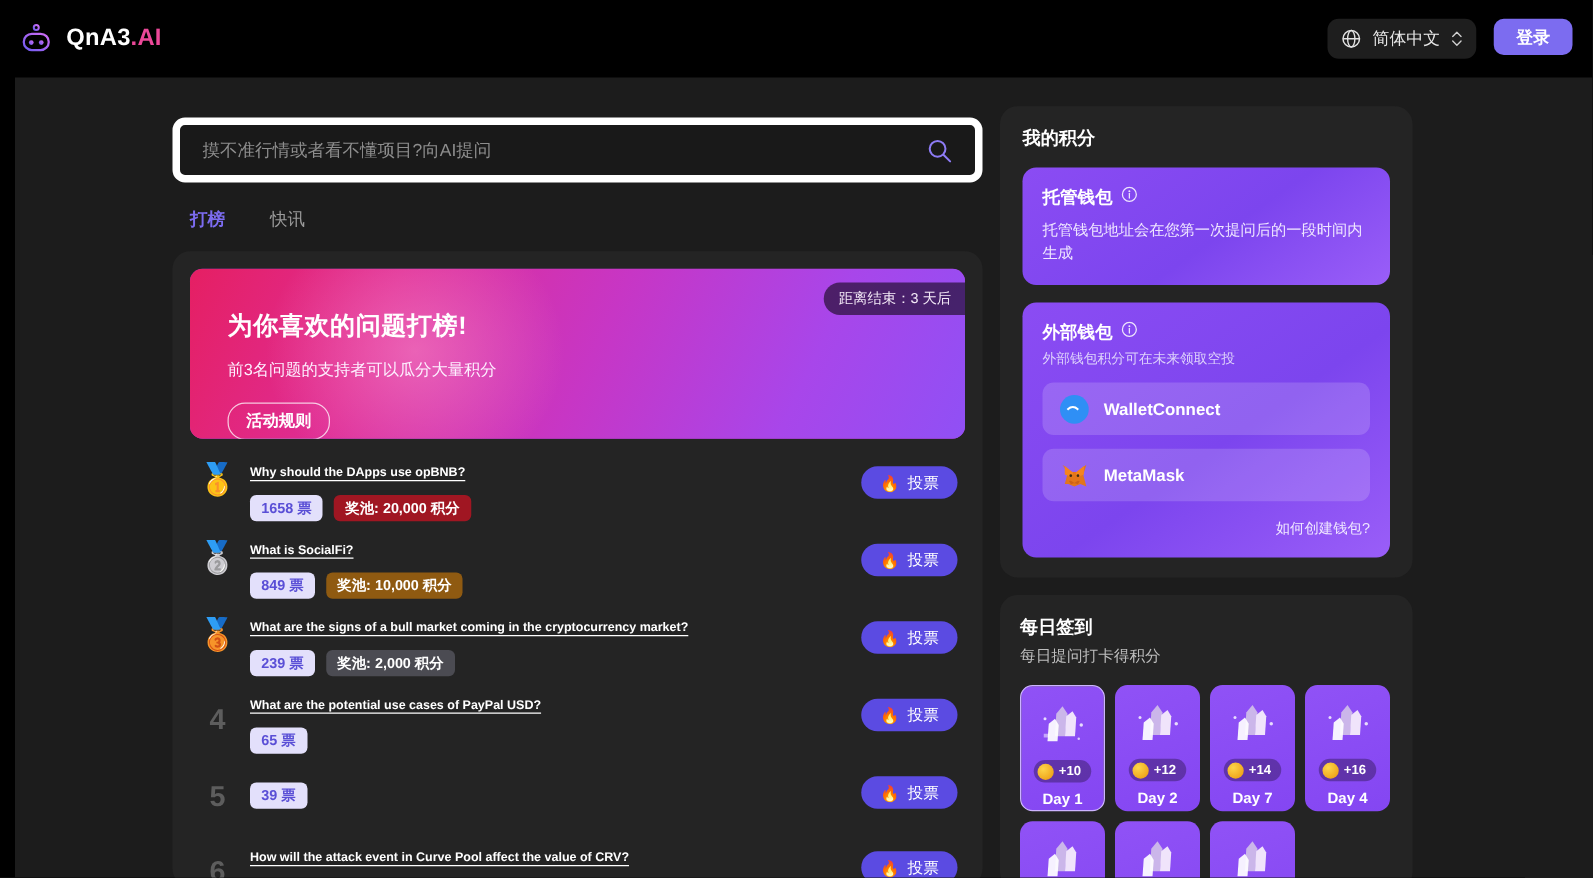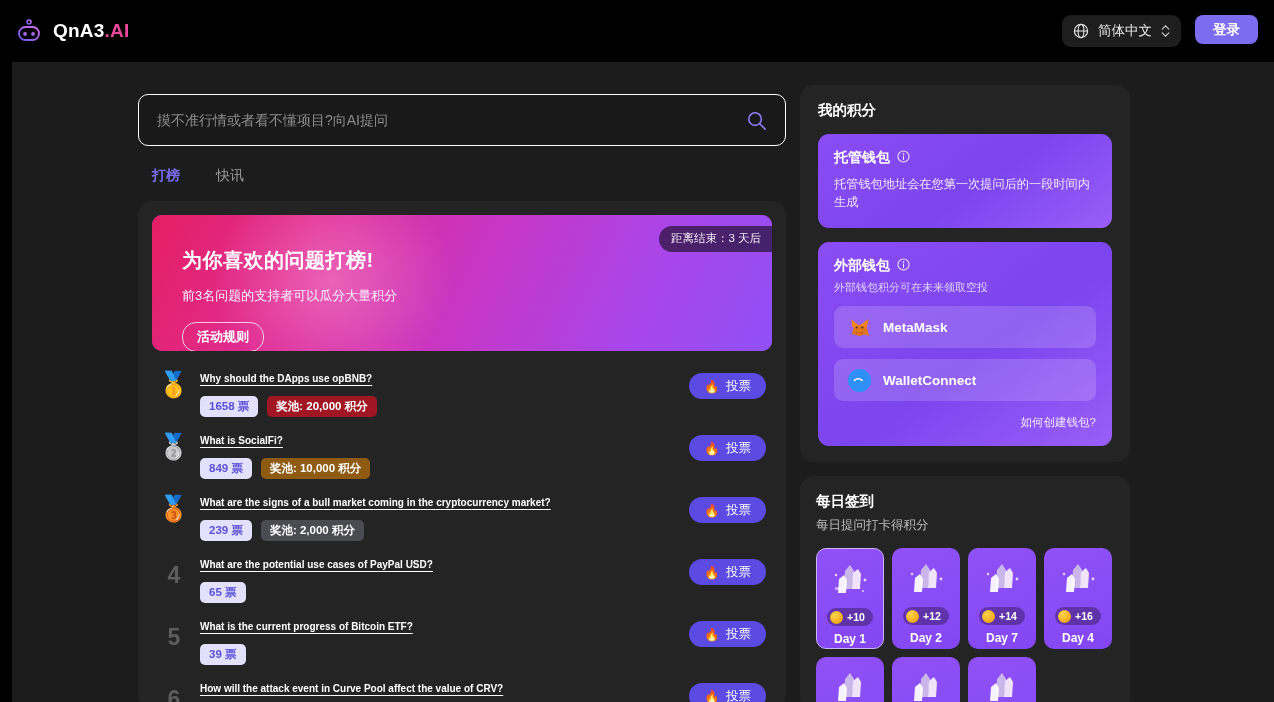--- a/index.html
+++ b/index.html
@@ -35,21 +35,21 @@
     font-family:inherit; cursor:pointer;
   }
 
   
   .content { position:absolute; top:62px; left:0; width:1274px; height:640px; }
   .left-col { position:absolute; left:138px; top:32px; width:648px; }
   .right-col { position:absolute; left:800px; top:23px; width:330px; }
 
   
   .search-box {
-    height:52px; background:#191919; border:1px solid #ffffff; border-radius:10px;
+    height:52px; background:#191919; border:6px solid #ffffff; border-radius:10px;
     display:flex; align-items:center; padding:0 18px;
   }
   .search-input {
     flex:1; background:transparent; border:none; outline:none;
     color:#e7e7e7; font-size:14px; font-family:inherit;
   }
   .search-input::placeholder { color:#8d8d8d; }
   .search-icon-btn { background:none; border:none; cursor:pointer; padding:0; display:flex; }
 
   
@@ -325,21 +325,20 @@
               <span>🔥</span>
               <span>投票</span>
             </button>
           </div>
 
           <div class="rank-row">
             <div class="rank-mark">
               <span class="rank-num">5</span>
             </div>
             <div class="rank-body">
-              <a class="rank-title">What is the current progress of Bitcoin ETF?</a>
               <div class="badges">
                 <span class="badge-votes">39 票</span>
               </div>
             </div>
             <button class="vote-btn">
               <span>🔥</span>
               <span>投票</span>
             </button>
           </div>
 
@@ -385,44 +384,44 @@
             <span class="wallet-name">外部钱包</span>
             <span class="info-i">
               <svg viewBox="0 0 14 14" width="13" height="13">
                 <circle cx="7" cy="7" r="6" fill="none" stroke="#fff" stroke-width="1.1"></circle>
                 <circle cx="7" cy="4.2" r=".85" fill="#fff"></circle>
                 <line x1="7" y1="6.2" x2="7" y2="10.2" stroke="#fff" stroke-width="1.1" stroke-linecap="round"></line>
               </svg>
             </span>
           </div>
           <div class="wallet-desc small">外部钱包积分可在未来领取空投</div>
+
+          <div class="wallet-opt">
+            <span class="wc">
+              <svg viewBox="0 0 24 14" width="16" height="10">
+                <path d="M3 6.5a9 9 0 0112.8 0l.9.9-1.7 1.7-.9-.9a6.6 6.6 0 00-9.4 0l-.9.9L2 7.4z" fill="#fff"></path>
+              </svg>
+            </span>
+            <span class="wallet-opt-label">WalletConnect</span>
+          </div>
 
           <div class="wallet-opt">
             <span class="fox">
               <svg viewBox="0 0 24 24" width="23" height="23">
                 <path d="M2 3l8 6h4l8-6-2.6 8.2L22 21l-5-2-5 2-5-2-3 0 2.6-9.8z" fill="#e2761b"></path>
                 <path d="M4 4l7 5.6-1.4 3.6L4 11z" fill="#f5841f"></path>
                 <path d="M20 4l-7 5.6 1.4 3.6L20 11z" fill="#f5841f"></path>
                 <path d="M7.5 16.5l1.6 2.6 3-1-3-1.8zM16.5 16.5l-1.6 2.6-3-1 3-1.8z" fill="#cd6116"></path>
                 <circle cx="9" cy="12" r="1.1" fill="#3b2a17"></circle>
                 <circle cx="15" cy="12" r="1.1" fill="#3b2a17"></circle>
               </svg>
             </span>
             <span class="wallet-opt-label">MetaMask</span>
           </div>
 
-          <div class="wallet-opt">
-            <span class="wc">
-              <svg viewBox="0 0 24 14" width="16" height="10">
-                <path d="M3 6.5a9 9 0 0112.8 0l.9.9-1.7 1.7-.9-.9a6.6 6.6 0 00-9.4 0l-.9.9L2 7.4z" fill="#fff"></path>
-              </svg>
-            </span>
-            <span class="wallet-opt-label">WalletConnect</span>
-          </div>
-
           <div class="wallet-link">如何创建钱包?</div>
         </div>
       </div>
 
       <div class="card daily-card">
         <div class="card-title">每日签到</div>
         <div class="card-sub">每日提问打卡得积分</div>
 
         <div class="days-grid">
 

